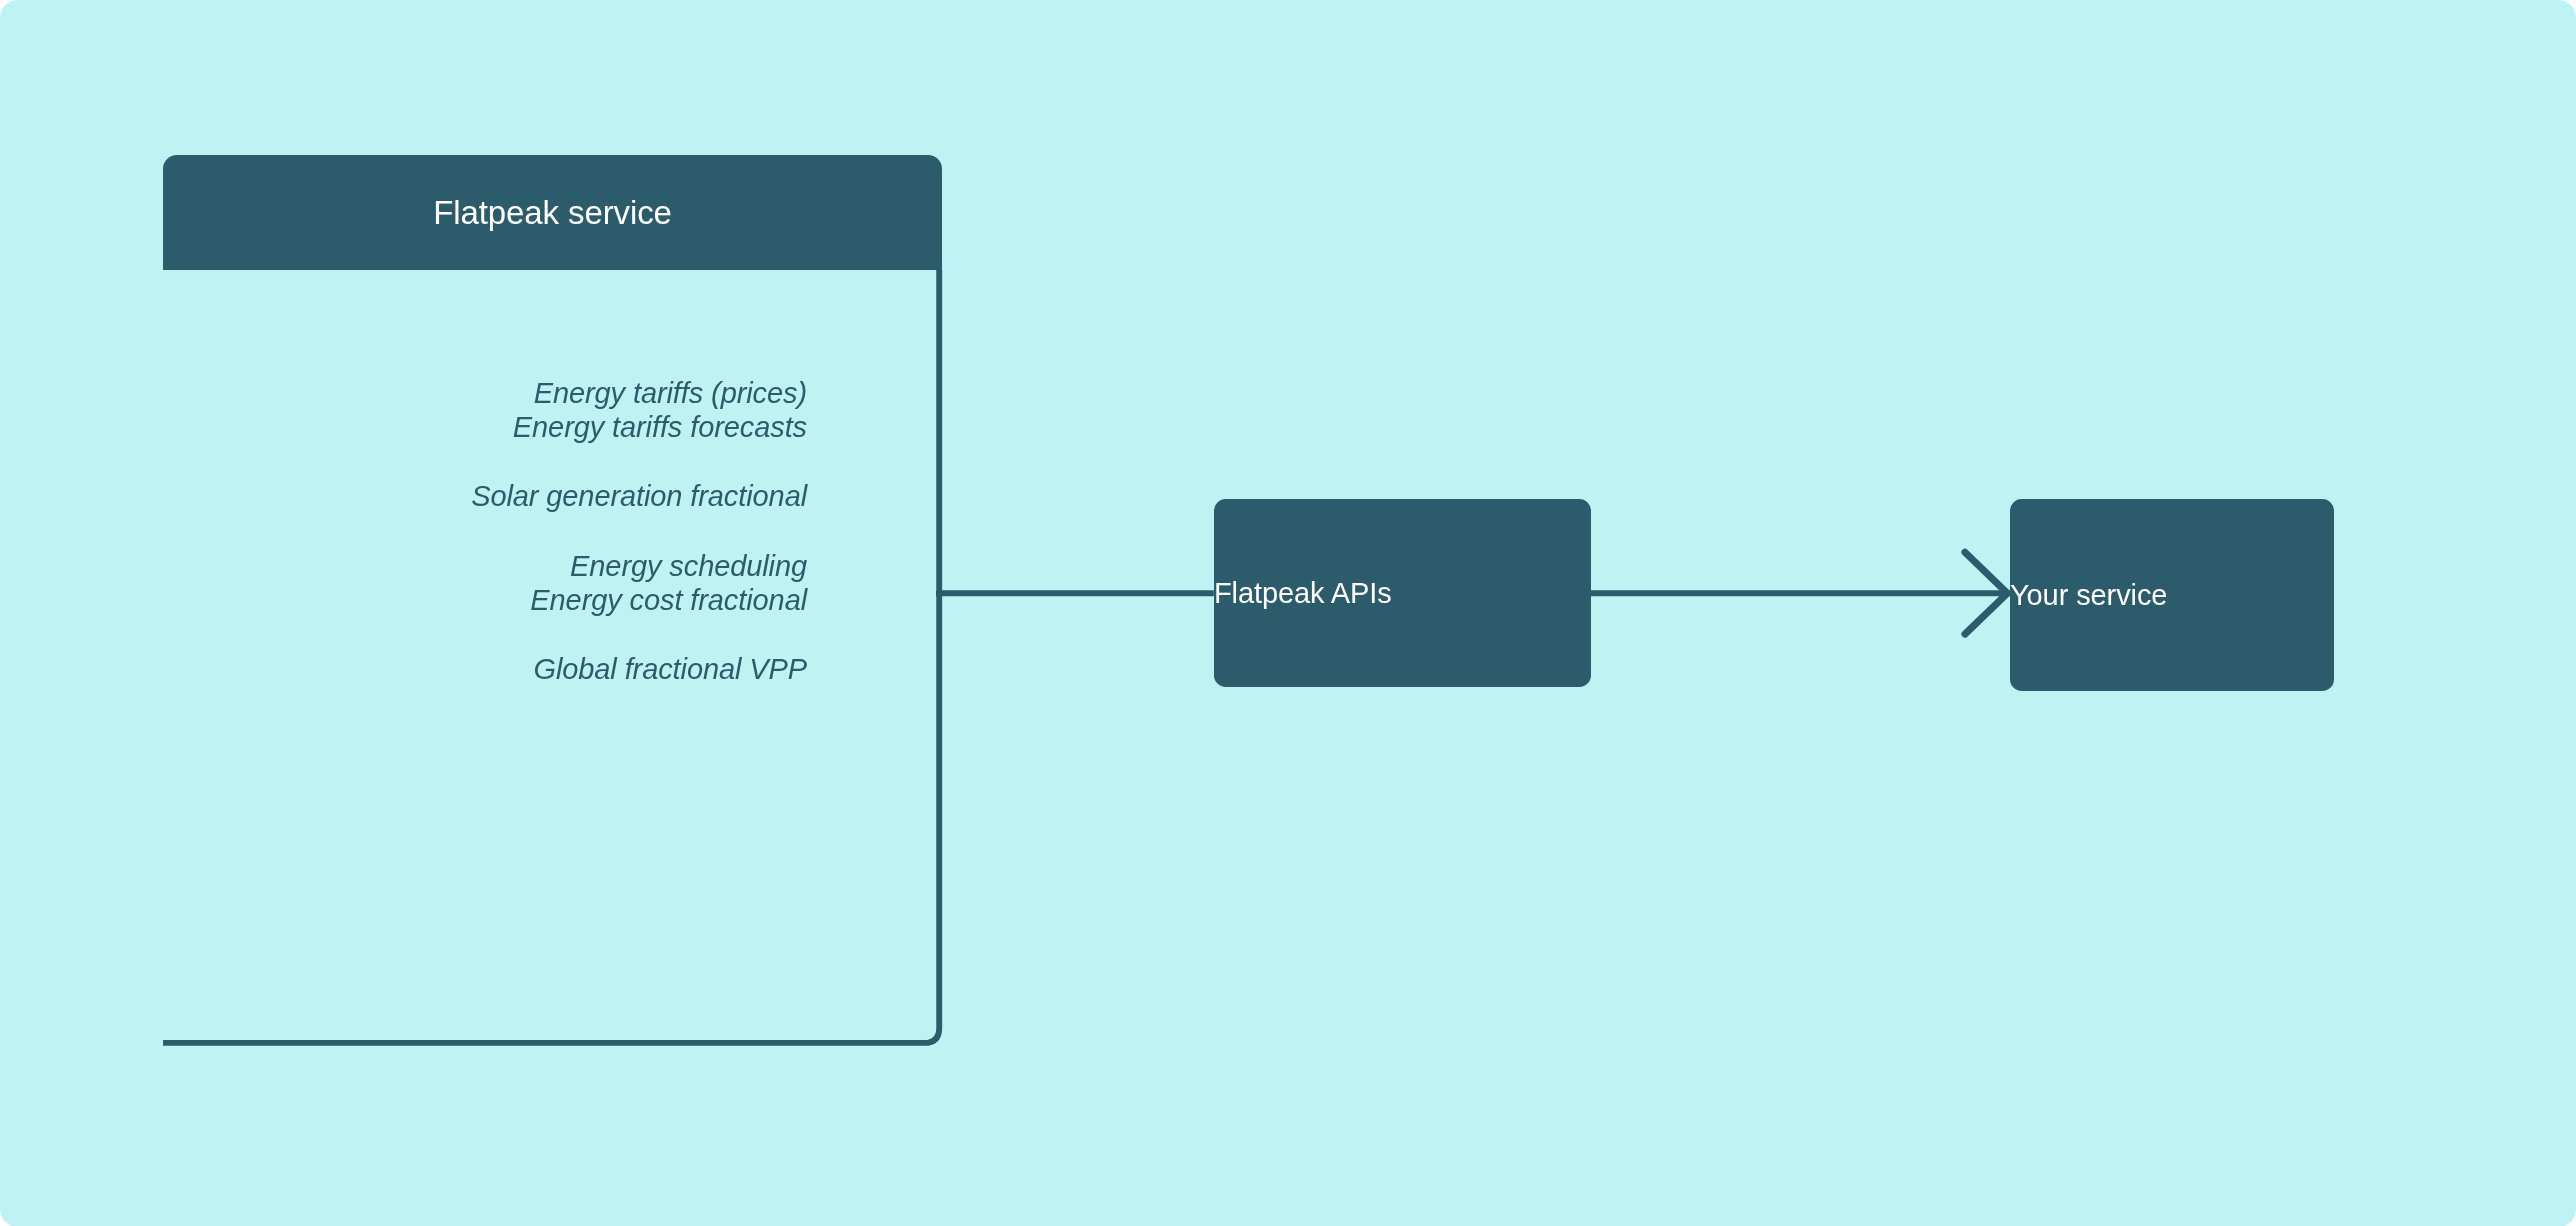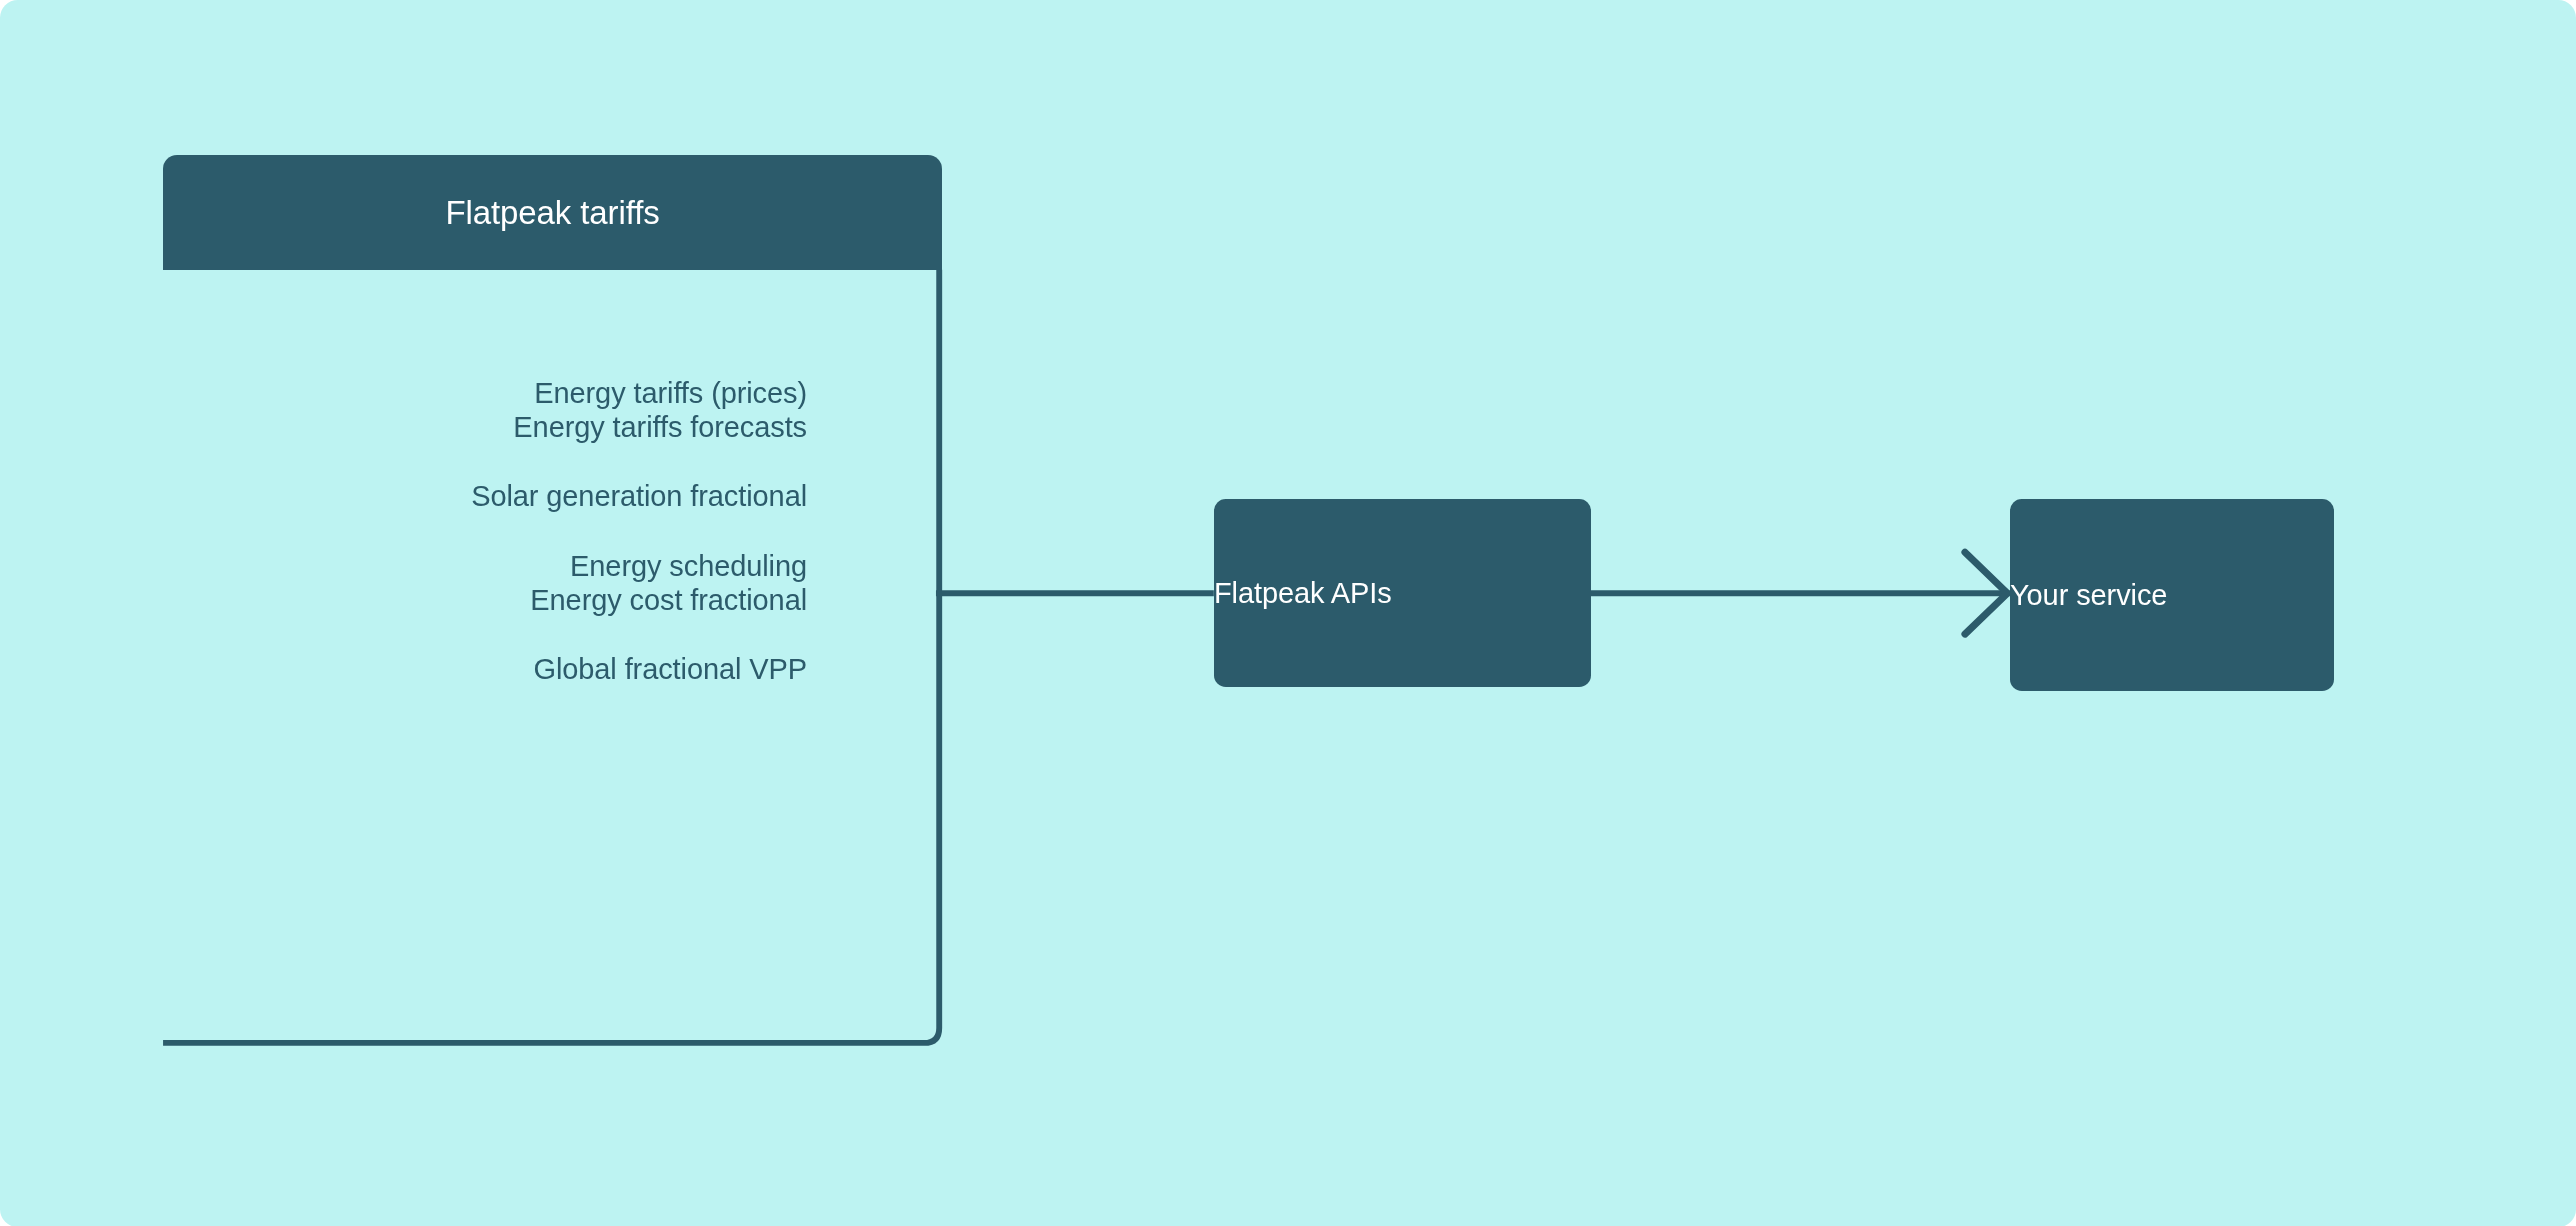--- a/index.html
+++ b/index.html
@@ -59,20 +59,21 @@
   
   #products-list {
     position: absolute;
     left: 177px;
     top: 377px;
     width: 630px;
     text-align: right;
   }
   .product-group {
     margin-bottom: 36px;
+    font-style: italic;
   }
   .product-group:last-child { margin-bottom: 4px; }
   .product-item {
     color: #2C5B6B;
     font-size: 29px;
     font-weight: 400;
     line-height: 1.16;
     white-space: nowrap;
     letter-spacing: -0.1px;
   }
@@ -121,21 +122,21 @@
     <line x1="1590" y1="1007.5" x2="2062" y2="1007.5" stroke="#2C5B6B" stroke-width="10" stroke-linecap="butt"></line>
 
     <line x1="2702" y1="1007.5" x2="3414" y2="1007.5" stroke="#2C5B6B" stroke-width="10" stroke-linecap="butt"></line>
 
     <polyline points="3338,938 3410,1007.5 3338,1077" fill="none" stroke="#2C5B6B" stroke-width="12" stroke-linecap="round" stroke-linejoin="miter"></polyline>
   </svg>
 
   <div id="products-group">
 
     <div id="products-header">
-      <span id="products-header-label">Flatpeak tariffs</span>
+      <span id="products-header-label">Flatpeak service</span>
     </div>
 
     <div id="products-list">
 
       <div class="product-group">
         <div class="product-item">Energy tariffs (prices)</div>
         <div class="product-item">Energy tariffs forecasts</div>
       </div>
 
       <div class="product-group">

